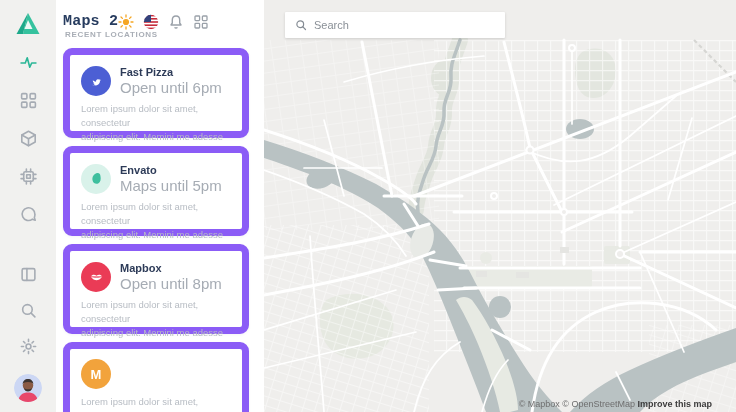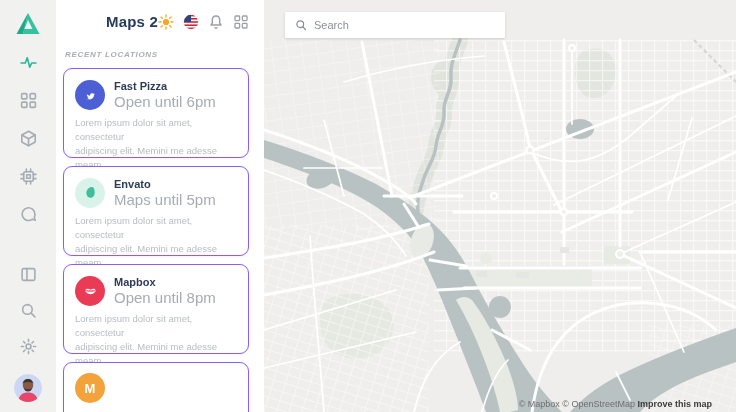--- a/index.html
+++ b/index.html
@@ -11,28 +11,28 @@
   .logo { width:26px; height:24px; margin-bottom:18px; cursor:pointer; }
   .snav { display:flex; flex-direction:column; align-items:center; gap:21px; }
   .sbottom { margin-top:auto; display:flex; flex-direction:column; align-items:center; gap:19px; }
   .sicon { width:17px; height:17px; color:#a6acb4; cursor:pointer; }
   .sicon svg { width:100%; height:100%; stroke:currentColor; fill:none; stroke-width:1.5; stroke-linecap:round; stroke-linejoin:round; }
   .sicon.active { color:#2ab696; }
   .avatar { width:28px; height:28px; border-radius:50%; overflow:hidden; cursor:pointer; }
 
   
   .panel { width:208px; background:#fff; flex-shrink:0; padding:13px 15px 0 7px; position:relative; z-index:2; }
-  .phead { display:flex; align-items:center; justify-content:flex-end; margin-bottom:20px; }
+  .phead { display:flex; align-items:center; justify-content:flex-start; margin-bottom:0;font-family:Liberation Mono, monospace; }
   .ptitle { font-size:15px; font-weight:bold; color:#263b5e; letter-spacing:.2px; }
   .picons { display:flex; align-items:center; gap:9px; }
   .picon { width:16px; height:16px; cursor:pointer; color:#9aa1a9; }
   .picon svg { width:100%; height:100%; }
-  .seclabel { font-size:8px; letter-spacing:.7px; color:#a9aeb6; font-weight:bold; margin:0 0 9px 2px;font-style:italic; }
+  .seclabel { font-size:8px; letter-spacing:.7px; color:#a9aeb6; font-weight:bold; margin:0 0 9px 2px; }
   .cards { display:flex; flex-direction:column; gap:8px; }
-  .card { background:#fff; border:1px solid #8b5cf6; border-radius:9px; box-shadow:0 1px 3px rgba(40,50,80,.05); padding:10px 11px 9px; height:90px; cursor:pointer; }
+  .card { background:#fff; border:7px solid #8b5cf6; border-radius:9px; box-shadow:0 1px 3px rgba(40,50,80,.05); padding:10px 11px 9px; height:90px; cursor:pointer; }
   .crow1 { display:flex; align-items:center; gap:9px; margin-bottom:6px; }
   .cicon { width:30px; height:30px; border-radius:50%; display:flex; align-items:center; justify-content:center; flex-shrink:0; }
   .cicon svg { width:15px; height:15px; }
   .cicon .letter { color:#fff; font-weight:bold; font-size:13px; }
   .cname { font-size:11px; font-weight:bold; color:#2d3b58; line-height:1.3; }
   .chours { font-size:15px; color:#a6acb4; }
   .cdesc { font-size:9.5px; color:#b7bcc3; line-height:1.45; margin-bottom:7px; }
   .crow3 { display:flex; align-items:center; justify-content:space-between; }
   .stars { color:#f1b552; font-size:11px; letter-spacing:1.5px; line-height:1; }
   .dist { display:flex; align-items:center; gap:4px; font-size:10px; font-weight:bold; color:#303d5a; }

